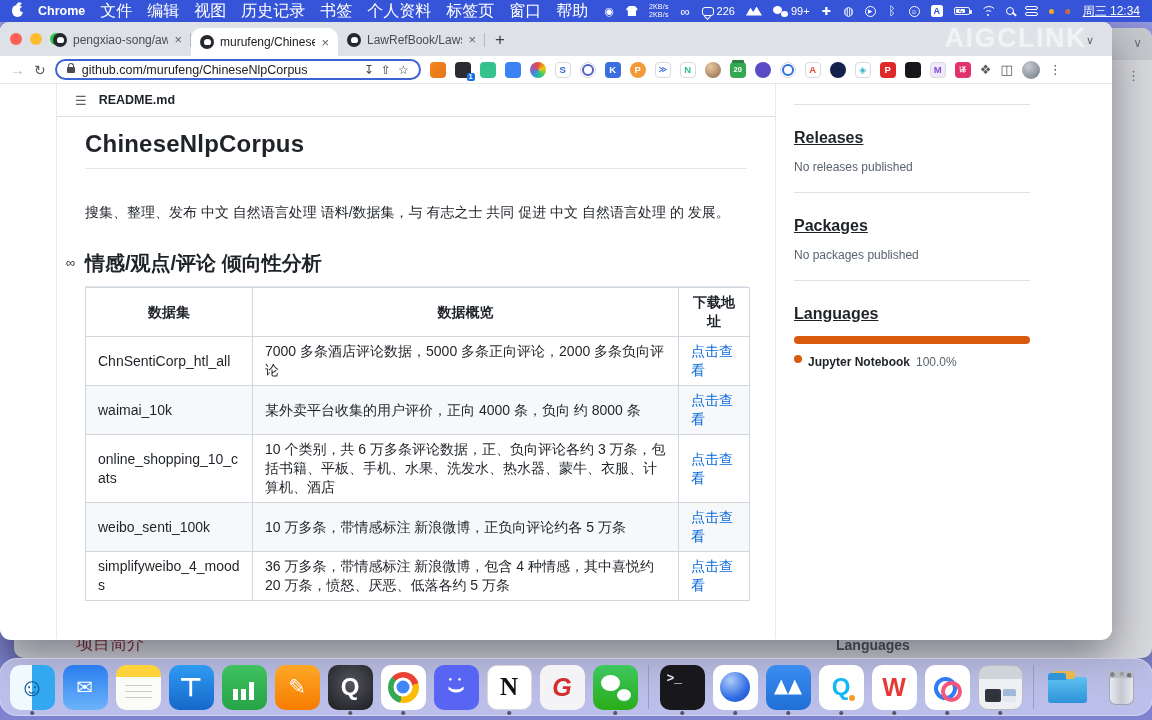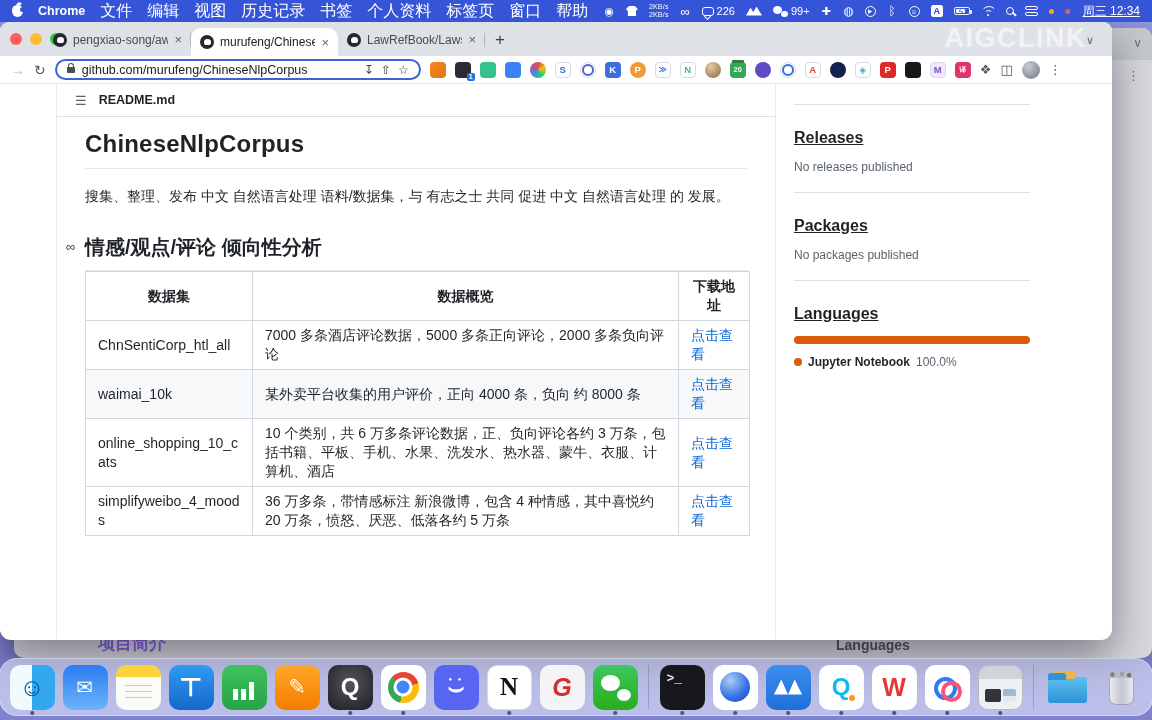--- a/index.html
+++ b/index.html
@@ -46,21 +46,21 @@
   .ccic span{width:13px;height:3.6px;border:1px solid #fff;border-radius:2px;}
   .dot-o{width:5px;height:5px;border-radius:50%;background:#f6a821;}
   .dot-r{width:5px;height:5px;border-radius:50%;background:#e2554d;box-shadow:-1px 0 0 rgba(90,200,90,.8) inset;}
   .clock{font-size:12px;margin-left:2px;white-space:nowrap;text-decoration:underline;}
 
   
   .bg-window{position:absolute;left:14px;top:28px;right:0;height:630px;background:#eceef0;border-radius:10px;box-shadow:0 10px 28px rgba(20,20,40,.30);z-index:1;}
   .bgw-top{height:32px;background:#d6d9dd;border-radius:10px 10px 0 0;}
   .bgw-chevron{position:absolute;right:10px;top:8px;color:#6b6f73;font-size:12px;}
   .bgw-kebab{position:absolute;right:12px;top:40px;color:#6b6f73;font-size:13px;}
-  .bgw-h-left{position:absolute;left:84px;top:604px;font-size:17px;font-weight:700;color:#8b5cf6;}
+  .bgw-h-left{position:absolute;left:62px;top:604px;font-size:17px;font-weight:400;color:#7f1d1d;}
   .bgw-h-right{position:absolute;left:822px;top:609px;font-size:14px;font-weight:600;color:#4a4d51;}
   .bgw-dim{position:absolute;inset:0;background:rgba(110,112,120,.16);border-radius:10px;pointer-events:none;}
 
   
   .main-window{position:absolute;left:0;top:22px;width:1112px;height:618px;border-radius:9px 9px 11px 11px;background:#fff;box-shadow:0 18px 44px rgba(15,15,35,.45);z-index:10;}
   .tabstrip{height:34px;background:#dee1e6;border-radius:9px 9px 0 0;position:relative;display:flex;align-items:flex-end;}
   .traffic{position:absolute;left:10px;top:11px;display:flex;gap:8px;}
   .tl{width:12px;height:12px;border-radius:50%;}
   .tl.red{background:#ff5f57;} .tl.yel{background:#febc2e;} .tl.grn{background:#28c840;}
   .tabs{margin-left:44px;display:flex;align-items:flex-end;height:34px;}
@@ -116,38 +116,38 @@
   .avatar{width:18px;height:18px;border-radius:50%;background:radial-gradient(circle at 35% 30%,#c7cdd4,#6f7680);flex:0 0 auto;}
 
   
   .content{position:relative;height:555px;background:#fff;overflow:hidden;border-radius:0 0 11px 11px;}
   .readme-col{position:absolute;left:56px;top:0;bottom:0;width:720px;border-left:1px solid #e7eaee;border-right:1px solid #e7eaee;}
   .readme-header{height:33px;border-bottom:1px solid #dde1e6;display:flex;align-items:center;padding-left:18px;gap:12px;}
   .toc-ic{color:#59636e;font-size:13px;}
   .readme-label{font-size:12.5px;font-weight:600;color:#1f2328;text-align:right;}
   .article{padding:0 28px;}
   .article h1{font-size:24px;font-weight:700;margin-top:13px;padding-bottom:10px;border-bottom:1px solid #e3e7eb;letter-spacing:.2px;}
-  .intro{font-size:14px;margin-top:17px;color:#1f2328;line-height:1.5;}
+  .intro{font-size:14px;margin-top:33px;color:#1f2328;line-height:1.5;}
   .h2row{margin-top:27px;position:relative;padding-bottom:9px;border-bottom:1px solid #e3e7eb;}
   .h2row .anchor{position:absolute;left:-19px;top:5px;color:#30363c;font-size:13px;}
   .h2row h2{font-size:20px;font-weight:700;}
   table.ds{border-collapse:collapse;margin-top:0;font-size:14px;line-height:19px;width:664px;table-layout:fixed;}
   table.ds th,table.ds td{border:1px solid #d0d7de;padding:5px 12px;vertical-align:middle;word-break:break-word;}
   table.ds th{font-weight:600;text-align:center;}
   tr.alt{background:#f6f8fa;}
   td.cname{font-family:"Liberation Sans","DejaVu Sans",sans-serif;}
   a.dl{color:#0969da;text-decoration:none;cursor:pointer;}
 
   .sidebar{position:absolute;left:794px;top:0;width:236px;}
   .sb-divider{border-top:1px solid #dde1e6;margin-top:20px;}
   .sb-h{font-size:16px;font-weight:700;color:#1f2328;margin-top:24px;text-decoration:underline;}
   .sb-empty{font-size:12px;color:#59636e;margin-top:13px;}
   .sb-gap{margin-top:18px;}
   .lang-bar{height:8px;border-radius:4px;background:#DA5B0B;margin-top:13px;}
-  .lang-legend{display:flex;align-items:center;gap:6px;margin-top:11px;font-size:12px;}
+  .lang-legend{display:flex;gap:6px;margin-top:11px;font-size:12px;}
   .lang-dot{width:8px;height:8px;border-radius:50%;background:#DA5B0B;}
   .lang-name{font-weight:700;color:#1f2328;}
   .lang-pct{color:#59636e;}
 
   
   .dock{position:absolute;left:50%;transform:translateX(-50%);bottom:4px;height:58px;background:rgba(225,228,248,.62);border:1px solid rgba(255,255,255,.35);border-radius:18px;display:flex;align-items:center;padding:0 7px;gap:3px;z-index:40;}
   .dslot{position:relative;width:50px;height:58px;display:flex;align-items:center;justify-content:center;}
   .di{width:45px;height:45px;border-radius:10px;display:flex;align-items:center;justify-content:center;font-size:23px;position:relative;overflow:hidden;}
   .rdot{position:absolute;bottom:1.5px;left:50%;transform:translateX(-50%);width:3.5px;height:3.5px;border-radius:50%;background:rgba(50,50,70,.75);}
   .dsep{width:1px;height:44px;background:rgba(70,70,110,.28);margin:0 5px;flex:0 0 auto;}
@@ -373,20 +373,25 @@
             <tr class="alt">
               <td class="cname">waimai_10k</td>
               <td>某外卖平台收集的用户评价，正向 4000 条，负向 约 8000 条</td>
               <td><a class="dl">点击查看</a></td>
             </tr>
             <tr>
               <td class="cname">online_shopping_10_cats</td>
               <td>10 个类别，共 6 万多条评论数据，正、负向评论各约 3 万条，包括书籍、平板、手机、水果、洗发水、热水器、蒙牛、衣服、计算机、酒店</td>
               <td><a class="dl">点击查看</a></td>
             </tr>
+            <tr class="alt">
+              <td class="cname">weibo_senti_100k</td>
+              <td>10 万多条，带情感标注 新浪微博，正负向评论约各 5 万条</td>
+              <td><a class="dl">点击查看</a></td>
+            </tr>
             <tr>
               <td class="cname">simplifyweibo_4_moods</td>
               <td>36 万多条，带情感标注 新浪微博，包含 4 种情感，其中喜悦约 20 万条，愤怒、厌恶、低落各约 5 万条</td>
               <td><a class="dl">点击查看</a></td>
             </tr>
 
           </tbody>
         </table>
       </div>
     </div>

